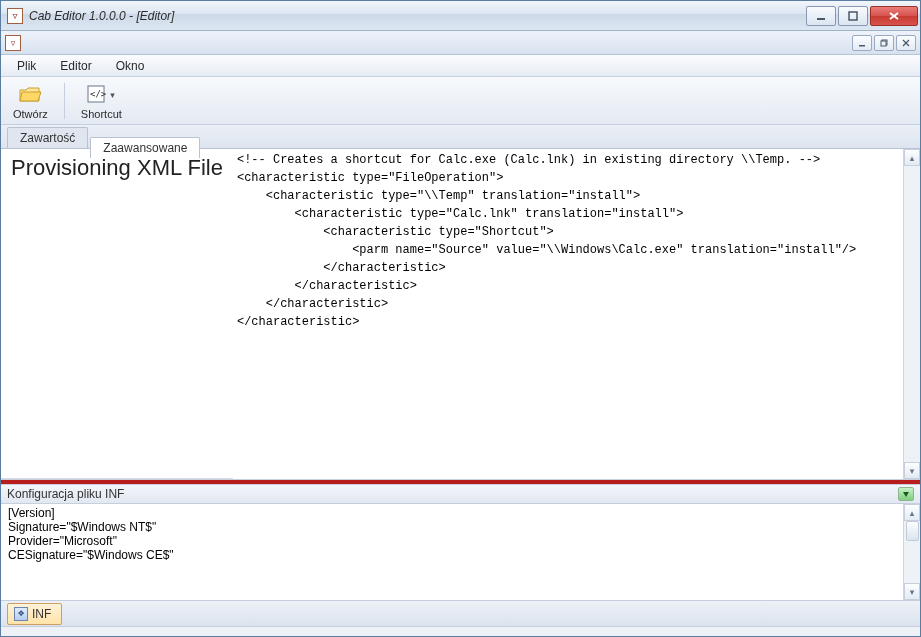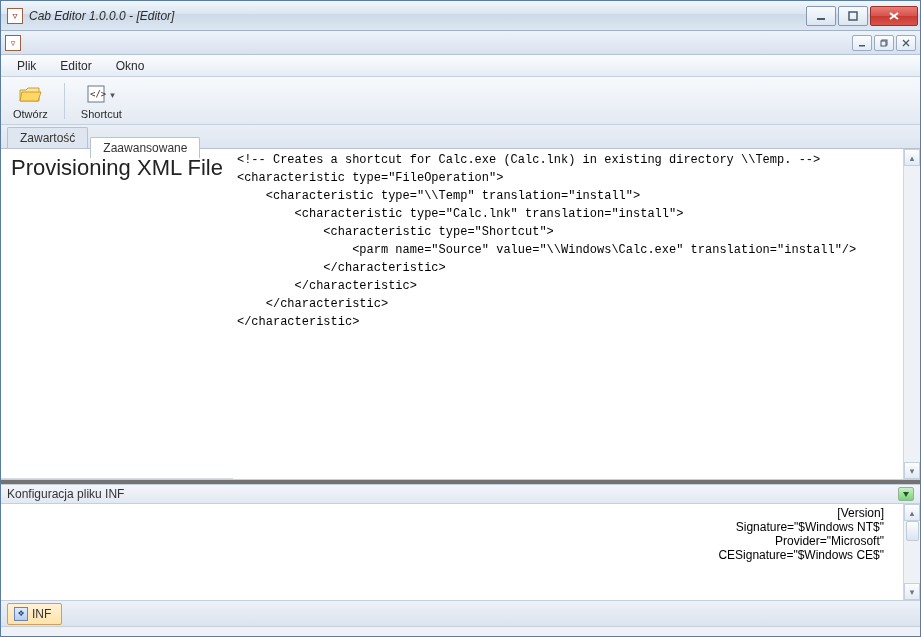--- a/index.html
+++ b/index.html
@@ -199,22 +199,21 @@
     justify-content: space-between;
     color:#6a7688;
     font-size:9px;
   }
   .scroll-arrow { height:17px; width:100%; display:flex;align-items:center;justify-content:center;border:1px solid #c5cfde; background:linear-gradient(#fdfefe,#e3eaf3);}
   
   .lower-panel {
     height: 146px;
     display:flex; flex-direction:column;
     background:#fff;
-    border-top: 4px solid #737373;
-    text-align: right;
+    border-top: 4px solid #b91c1c;
   }
   .lower-header {
     height: 20px;
     background: linear-gradient(to bottom,#f3f6fb,#e2e8f1);
     border-top:1px solid #c5cfde;
     border-bottom:1px solid #c5cfde;
     display:flex;align-items:center;
     padding: 0 6px;
     color:#333;
     font-size:12px;
@@ -232,21 +231,21 @@
   .lower-body {
     flex:1;
     display:flex;
     overflow:hidden;
   }
   .lower-text {
     flex:1;
     font-family: Tahoma, Arial, sans-serif;
     font-size:12px;
     color:#000;
-    padding: 2px 19px;
+    padding: 2px 7px;
     white-space: pre;
     overflow:hidden;
   }
   .lower-scroll {
     width:17px;
     background:#eef1f6;
     border-left:1px solid #d0d6e0;
     display:flex;flex-direction:column;align-items:center;
     justify-content:flex-start;
     color:#6a7688;font-size:9px;

